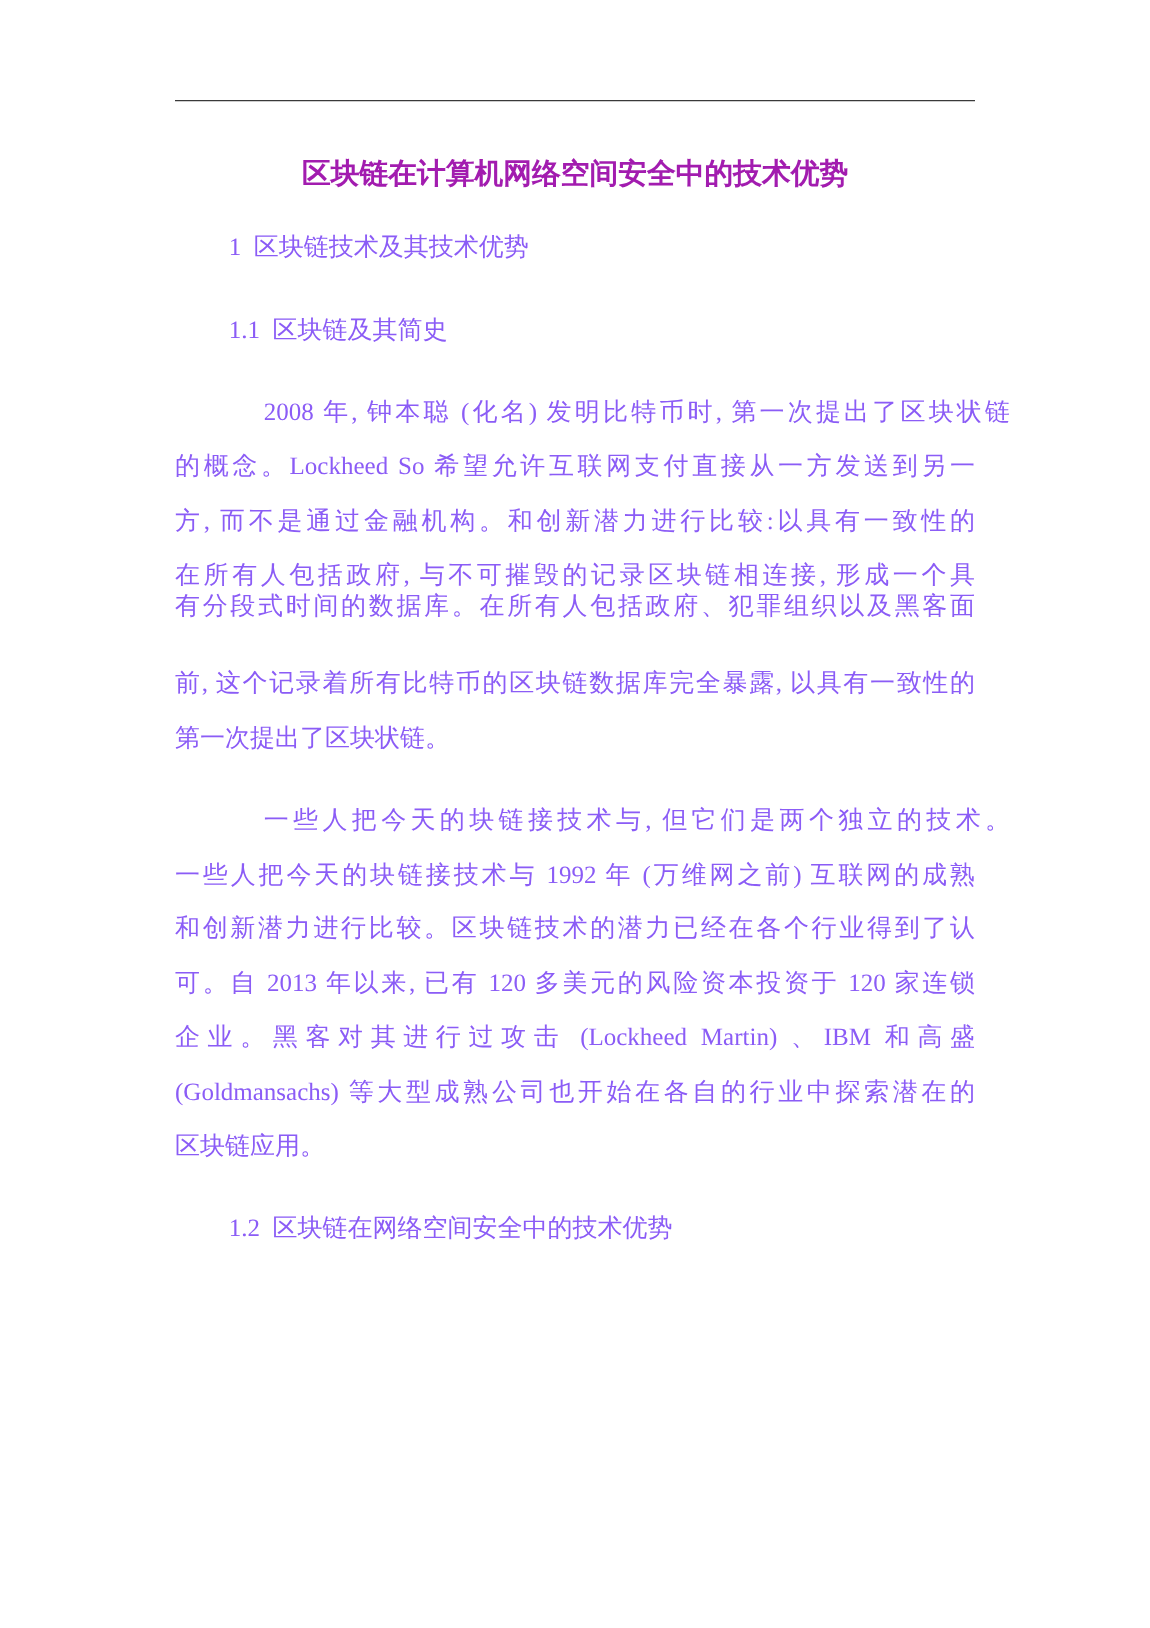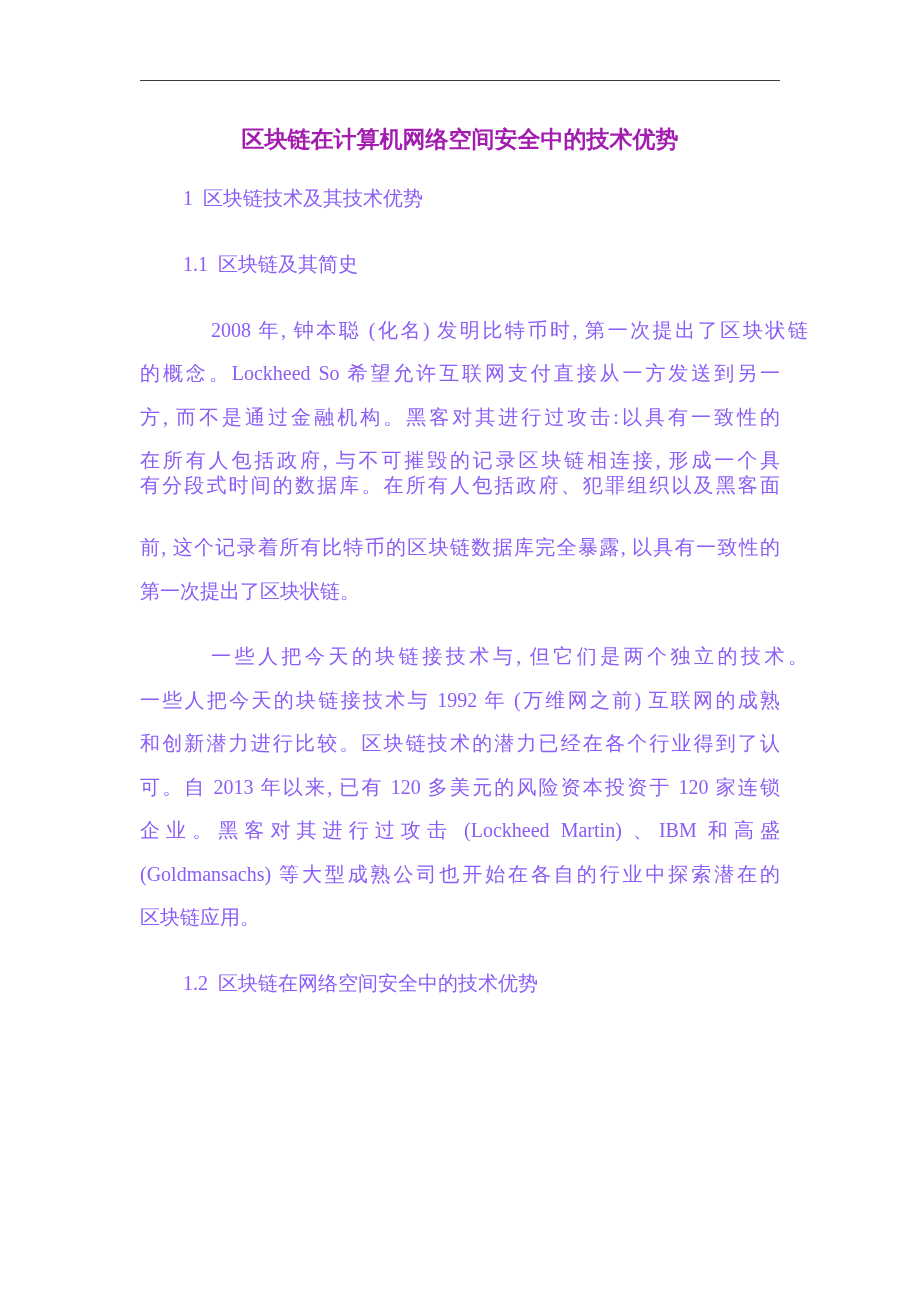--- a/index.html
+++ b/index.html
@@ -37,21 +37,21 @@
 
   <div class="title">区块链在计算机网络空间安全中的技术优势</div>
 
   <div class="line heading" style="top:184px">1  区块链技术及其技术优势</div>
 
   <div class="line heading" style="top:250px">1.1  区块链及其简史</div>
 
   <div>
     <div class="line justify indent" style="top:316px">2008 年, 钟本聪 (化名) 发明比特币时, 第一次提出了区块状链</div>
     <div class="line justify" style="top:359px">的概念。Lockheed   So 希望允许互联网支付直接从一方发送到另一</div>
-    <div class="line justify" style="top:403px">方,  而不是通过金融机构。黑客对其进行过攻击:以具有一致性的</div>
+    <div class="line justify" style="top:403px">方,  而不是通过金融机构。和创新潜力进行比较:以具有一致性的</div>
     <div class="line justify" style="top:446px">在所有人包括政府, 与不可摧毁的记录区块链相连接, 形成一个具</div>
     <div class="line justify" style="top:471px">有分段式时间的数据库。在所有人包括政府、犯罪组织以及黑客面</div>
     <div class="line justify" style="top:533px">前, 这个记录着所有比特币的区块链数据库完全暴露, 以具有一致性的</div>
     <div class="line" style="top:577px">第一次提出了区块状链。</div>
   </div>
 
   <div>
     <div class="line justify indent" style="top:642px">一些人把今天的块链接技术与,   但它们是两个独立的技术。</div>
     <div class="line justify" style="top:686px">一些人把今天的块链接技术与 1992 年  (万维网之前)  互联网的成熟</div>
     <div class="line justify" style="top:729px">和创新潜力进行比较。区块链技术的潜力已经在各个行业得到了认</div>

